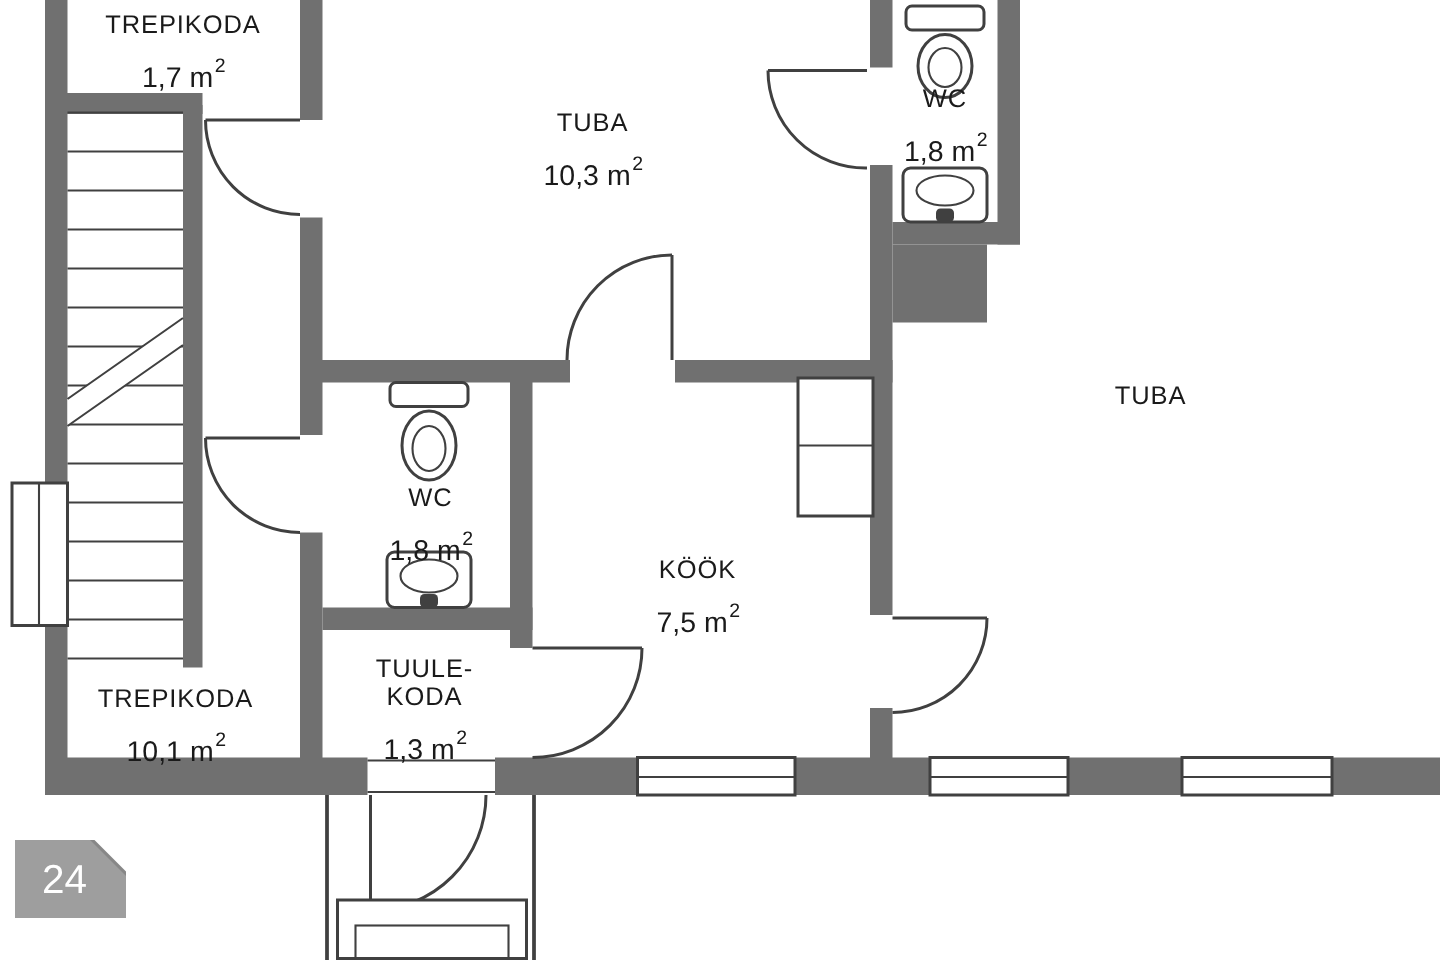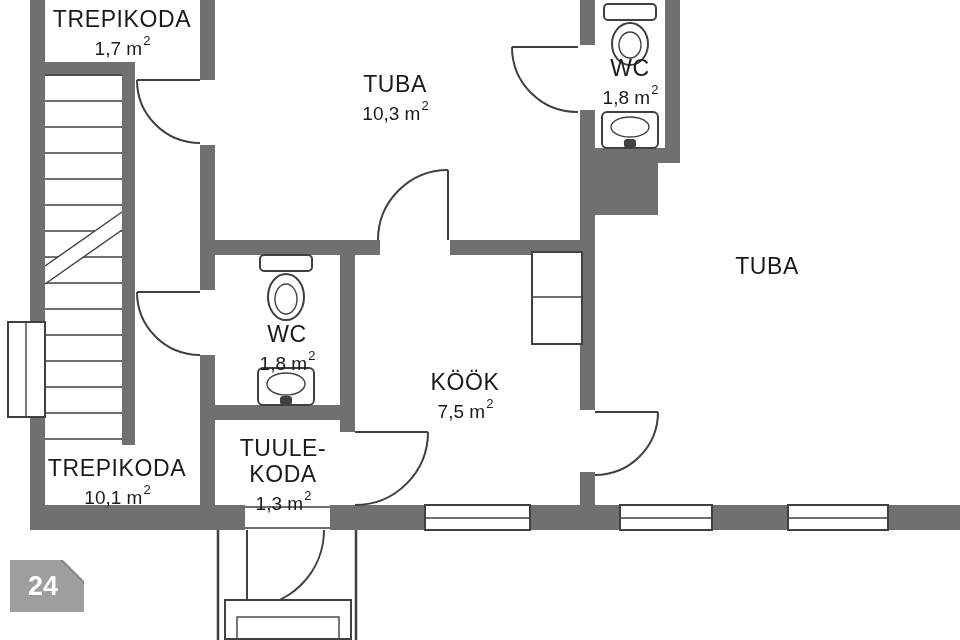--- a/index.html
+++ b/index.html
@@ -7,34 +7,34 @@
     --badge-bg:#9e9e9e; --badge-text:#ffffff;
   }
   html,body{margin:0;padding:0}
   body{
     width:960px;height:640px;position:relative;overflow:hidden;
     background:#ffffff;font-family:"Liberation Sans",sans-serif;
   }
   .wall{position:absolute;background:var(--wall)}
   .overlay{position:absolute;left:0;top:0}
   .room-label{position:absolute;text-align:center;color:var(--text);line-height:1.12}
-  .rname{font-size:23px;letter-spacing:.6px}
-  .rarea{font-size:19px;margin-top:4px}
+  .rname{font-size:17px;letter-spacing:.6px}
+  .rarea{font-size:19px;margin-top:14px}
   .rarea sup{font-size:13px;position:relative;top:-3px;left:1px}
   .ln{stroke:var(--line);stroke-width:2;fill:none}
   .ln25{stroke:var(--line);stroke-width:2.5;fill:none}
   .thin{stroke:var(--line);stroke-width:1.4;fill:none}
   .fix{stroke:var(--line);stroke-width:2;fill:#ffffff}
   .win{stroke:var(--line);stroke-width:2;fill:#ffffff}
   .solid{fill:var(--line);stroke:none}
   .erase{fill:#ffffff;stroke:none}
   .badge{
     position:absolute;left:10px;top:560px;width:66px;height:52px;
     background:var(--badge-bg);color:var(--badge-text);
-    font-size:27px;font-weight:bold;
+    font-size:27px;font-weight:normal;
     display:flex;align-items:center;justify-content:center;padding-right:8px;
   }
   .fold-shadow{position:absolute;top:0;right:0;width:0;height:0;
     border-top:24px solid #878787;border-left:24px solid transparent}
   .fold{position:absolute;top:0;right:0;width:0;height:0;
     border-top:21px solid #ffffff;border-left:21px solid transparent}
 </style>
 </head>
 <body>
 

